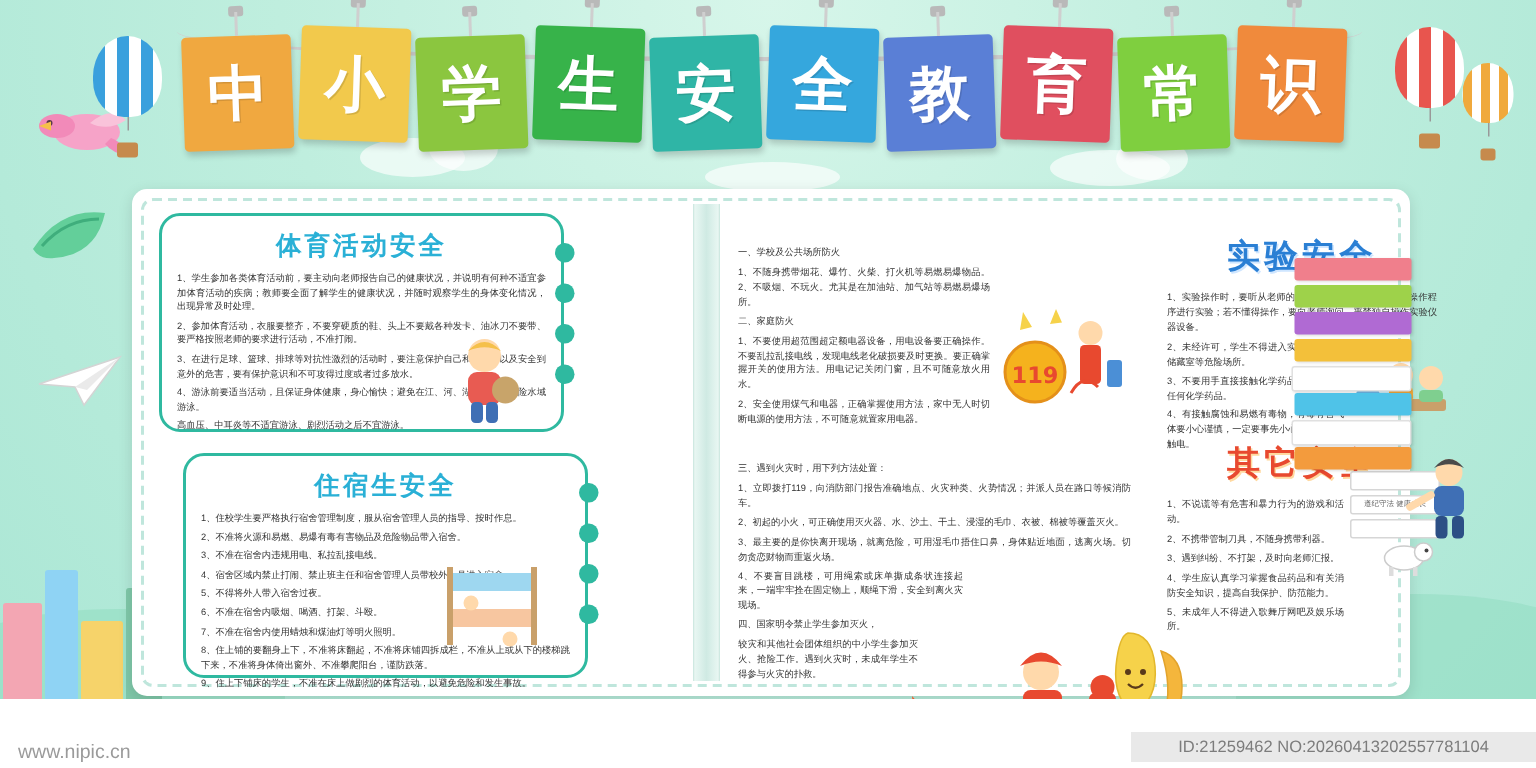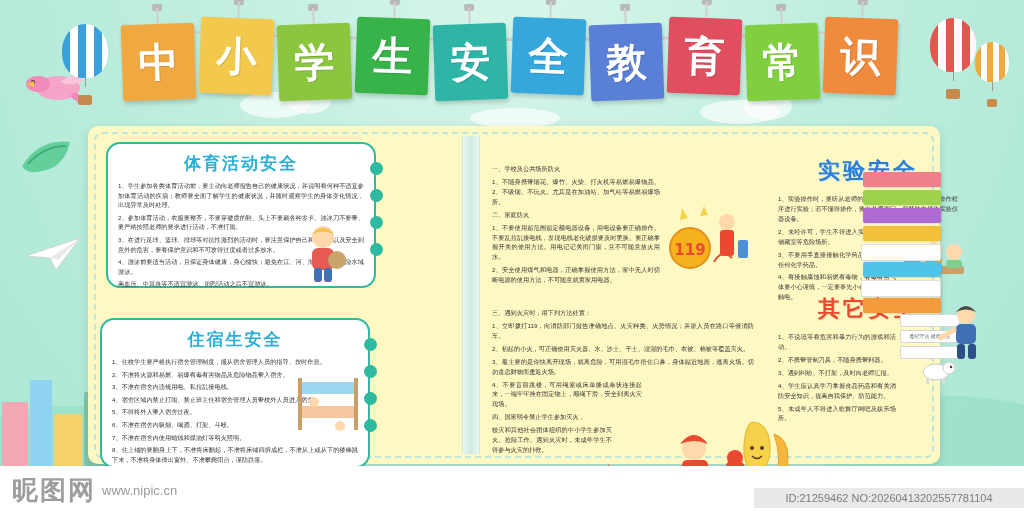--- a/index.html
+++ b/index.html
@@ -59,21 +59,21 @@
     border-bottom:3px solid #cfcfcf;border-radius:0 0 50% 50%/0 0 20px 20px;
   }
   
   .balloon{position:absolute;}
   .balloon .b{width:46px;height:54px;border-radius:50% 50% 45% 45%;}
   .balloon .basket{width:14px;height:10px;background:#c68a4d;margin:8px auto 0;border-radius:2px;}
   .balloon .str{width:1px;height:9px;background:#999;margin:0 auto;}
   
   .book{
     position:absolute;left:88px;top:126px;width:852px;height:338px;
-    background:#fef9c3;border-radius:10px;
+    background:#ffffff;border-radius:10px;
     box-shadow:0 3px 10px rgba(0,0,0,.12);
   }
   .book-inner{
     position:absolute;inset:6px;border:2px dashed #bfe6dc;border-radius:8px;
   }
   .spine{
     position:absolute;left:374px;top:10px;width:16px;height:318px;
     background:linear-gradient(90deg,#e9f7f3,#cfeae3,#e9f7f3);
     border-left:1px solid #cfe9e2;border-right:1px solid #cfe9e2;
   }
@@ -223,21 +223,21 @@
     <svg width="54" height="62" viewBox="0 0 54 62">
       <circle cx="27" cy="15" r="11" fill="#ffd9ab"></circle>
       <path d="M16 12 q11 -12 22 0 q-11 -5 -22 0z" fill="#f5c04a"></path>
       <rect x="16" y="26" width="22" height="22" rx="6" fill="#e85b52"></rect>
       <rect x="18" y="46" width="8" height="14" rx="3" fill="#3f6fb5"></rect>
       <rect x="28" y="46" width="8" height="14" rx="3" fill="#3f6fb5"></rect>
       <circle cx="41" cy="38" r="9" fill="#c8a46a"></circle>
     </svg>
   </div>
 
-  <div class="panel" style="left:12px;top:176px;width:266px;height:146px;margin-top:16px;">
+  <div class="panel" style="left:34px;top:176px;width:266px;height:146px;">
     <div class="ph">
       <span>住宿生</span><span>安全</span>
     </div>
     <div class="body">
       <p>1、住校学生要严格执行宿舍管理制度，服从宿舍管理人员的指导、按时作息。</p>
       <p>2、不准将火源和易燃、易爆有毒有害物品及危险物品带入宿舍。</p>
       <p>3、不准在宿舍内违规用电、私拉乱接电线。</p>
       <p>4、宿舍区域内禁止打闹、禁止班主任和宿舍管理人员带校外人员进入宿舍。</p>
       <p>5、不得将外人带入宿舍过夜。</p>
       <p>6、不准在宿舍内吸烟、喝酒、打架、斗殴。</p>
@@ -389,16 +389,15 @@
   <div class="bm" style="top:82px;background:#b06ad3;"></div>
   <div class="bm" style="top:100px;background:#f3c03a;"></div>
   <div class="bm" style="top:118px;background:#ffffff;border:1px solid #e0e0e0;"></div>
   <div class="bm" style="top:136px;background:#4fc3e8;"></div>
   <div class="bm" style="top:154px;background:#ffffff;border:1px solid #e0e0e0;"></div>
   <div class="bm" style="top:172px;background:#f39b3d;"></div>
 </div>
 
 <div class="bottombar"></div>
 <div class="wm">
-  <span class="big">昵图网</span>
   <span>www.nipic.cn</span>
 </div>
 <div class="idbar">ID:21259462 NO:20260413202557781104</div>
 
 </body></html>

